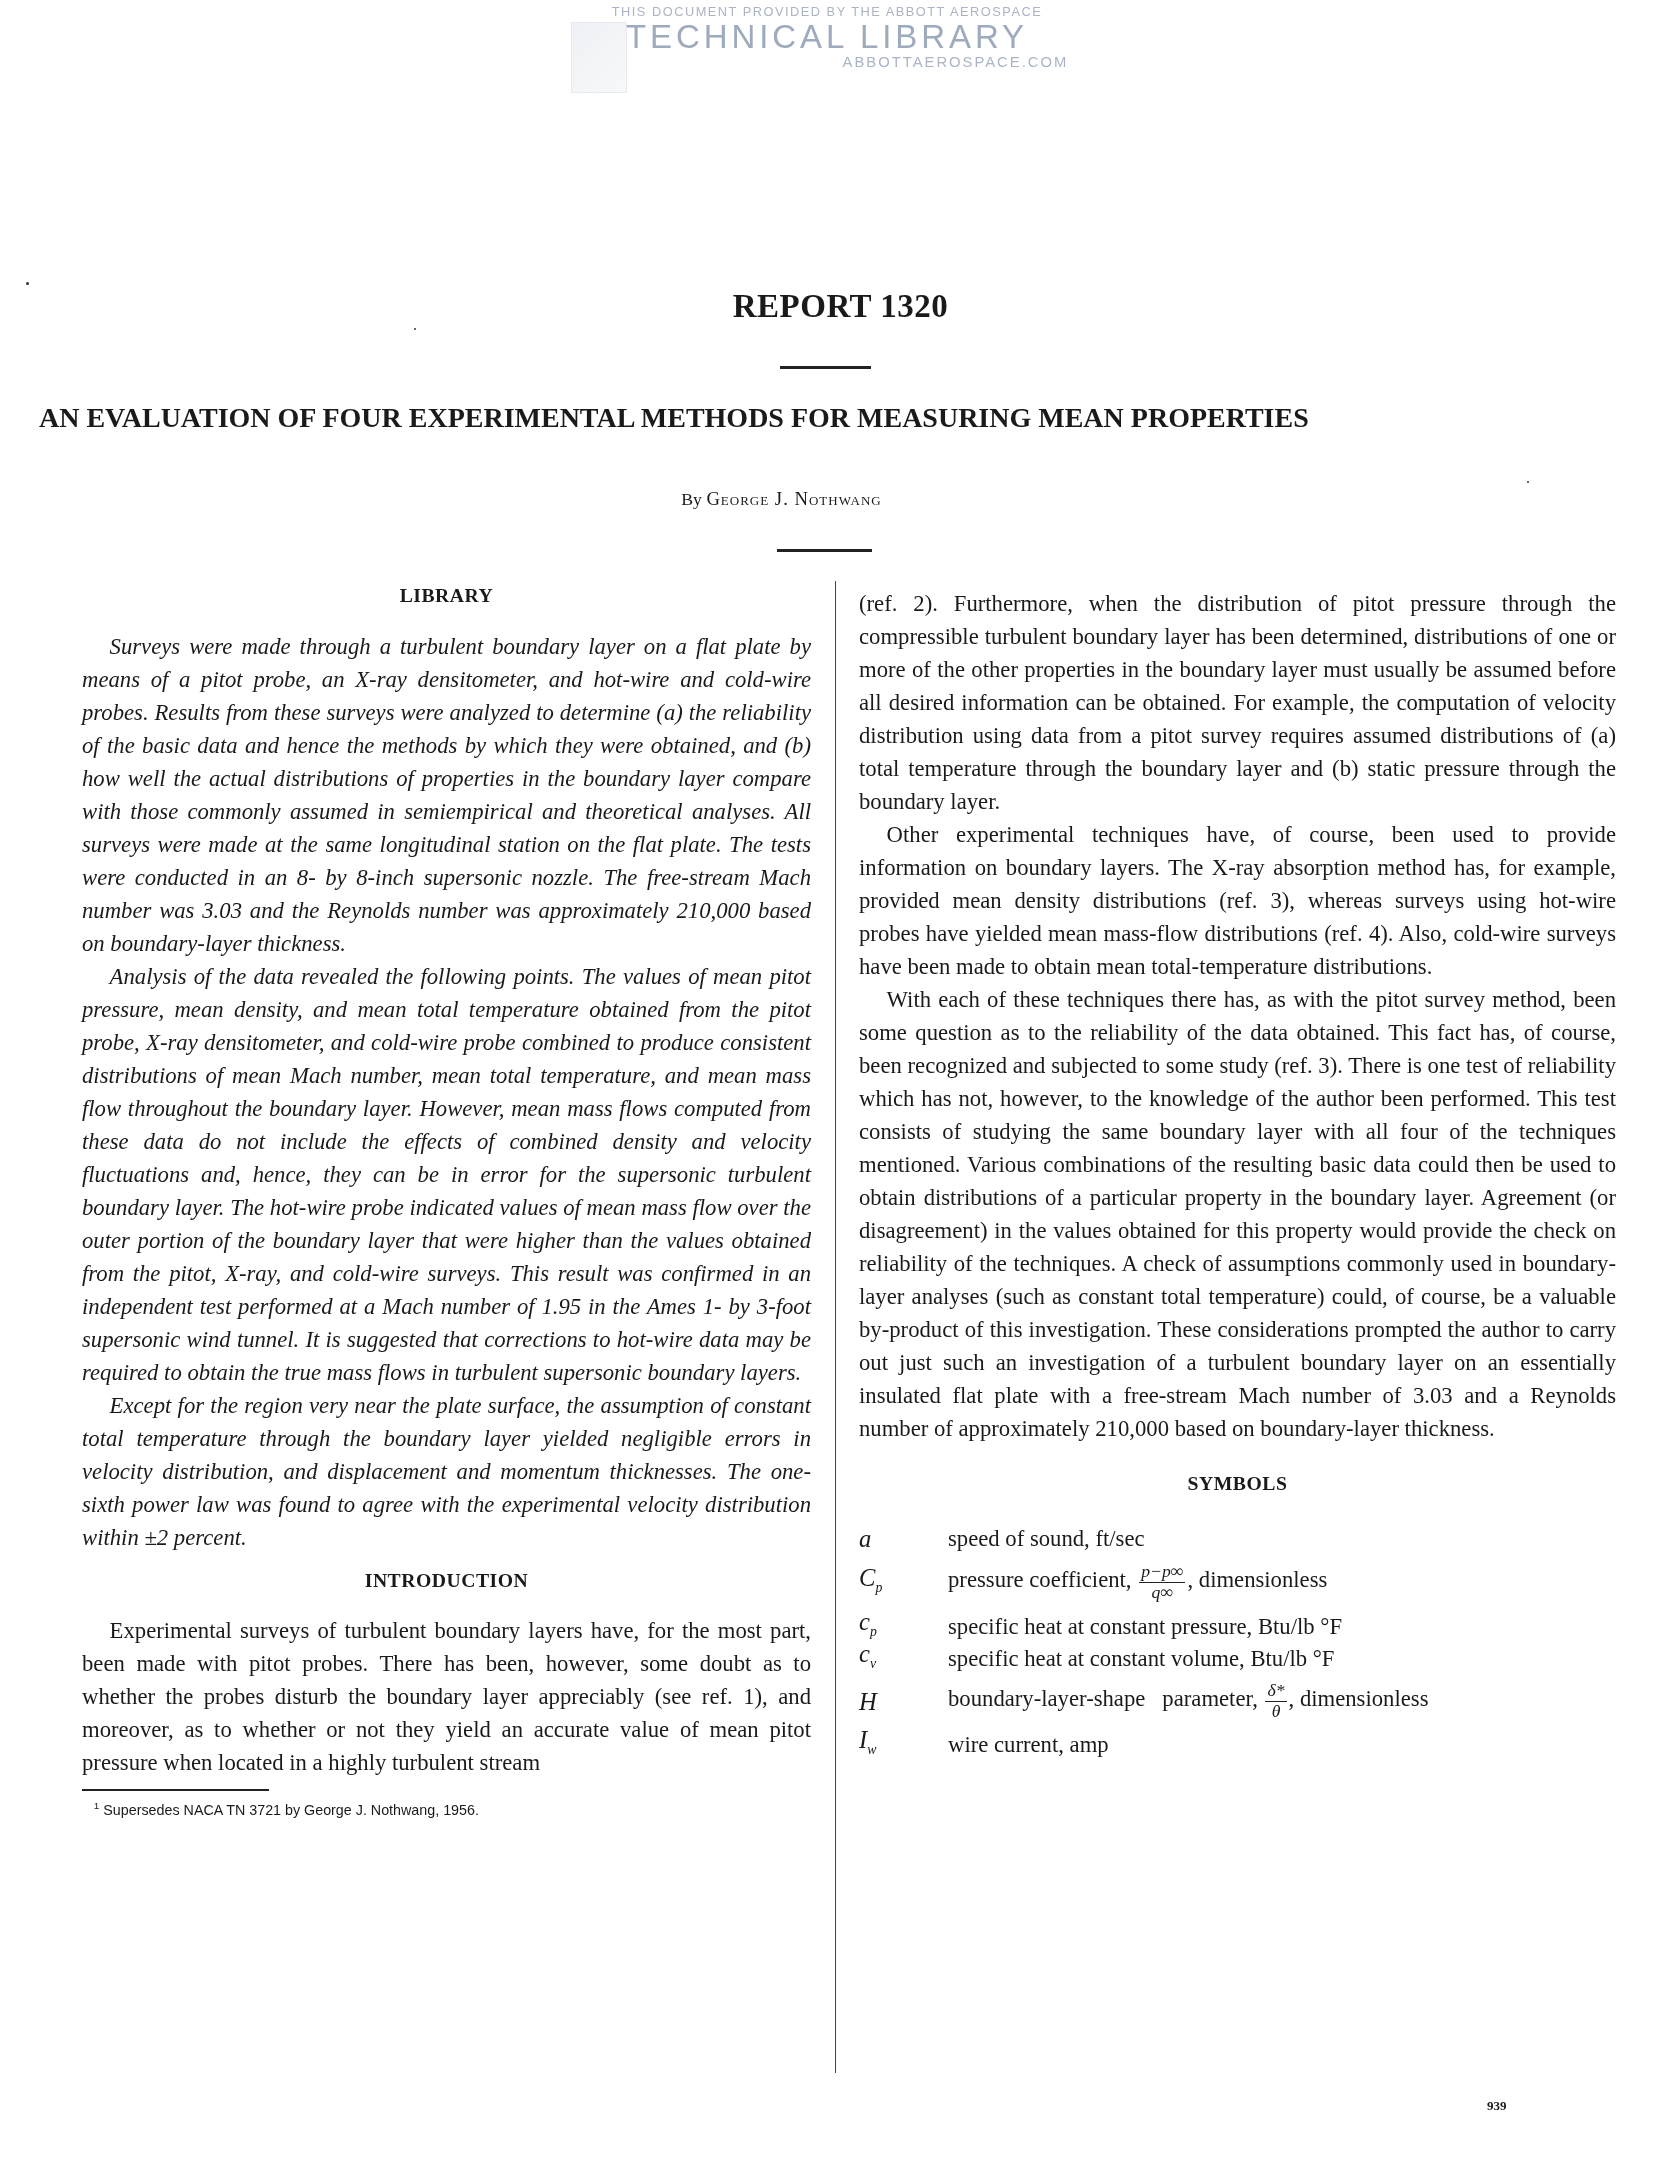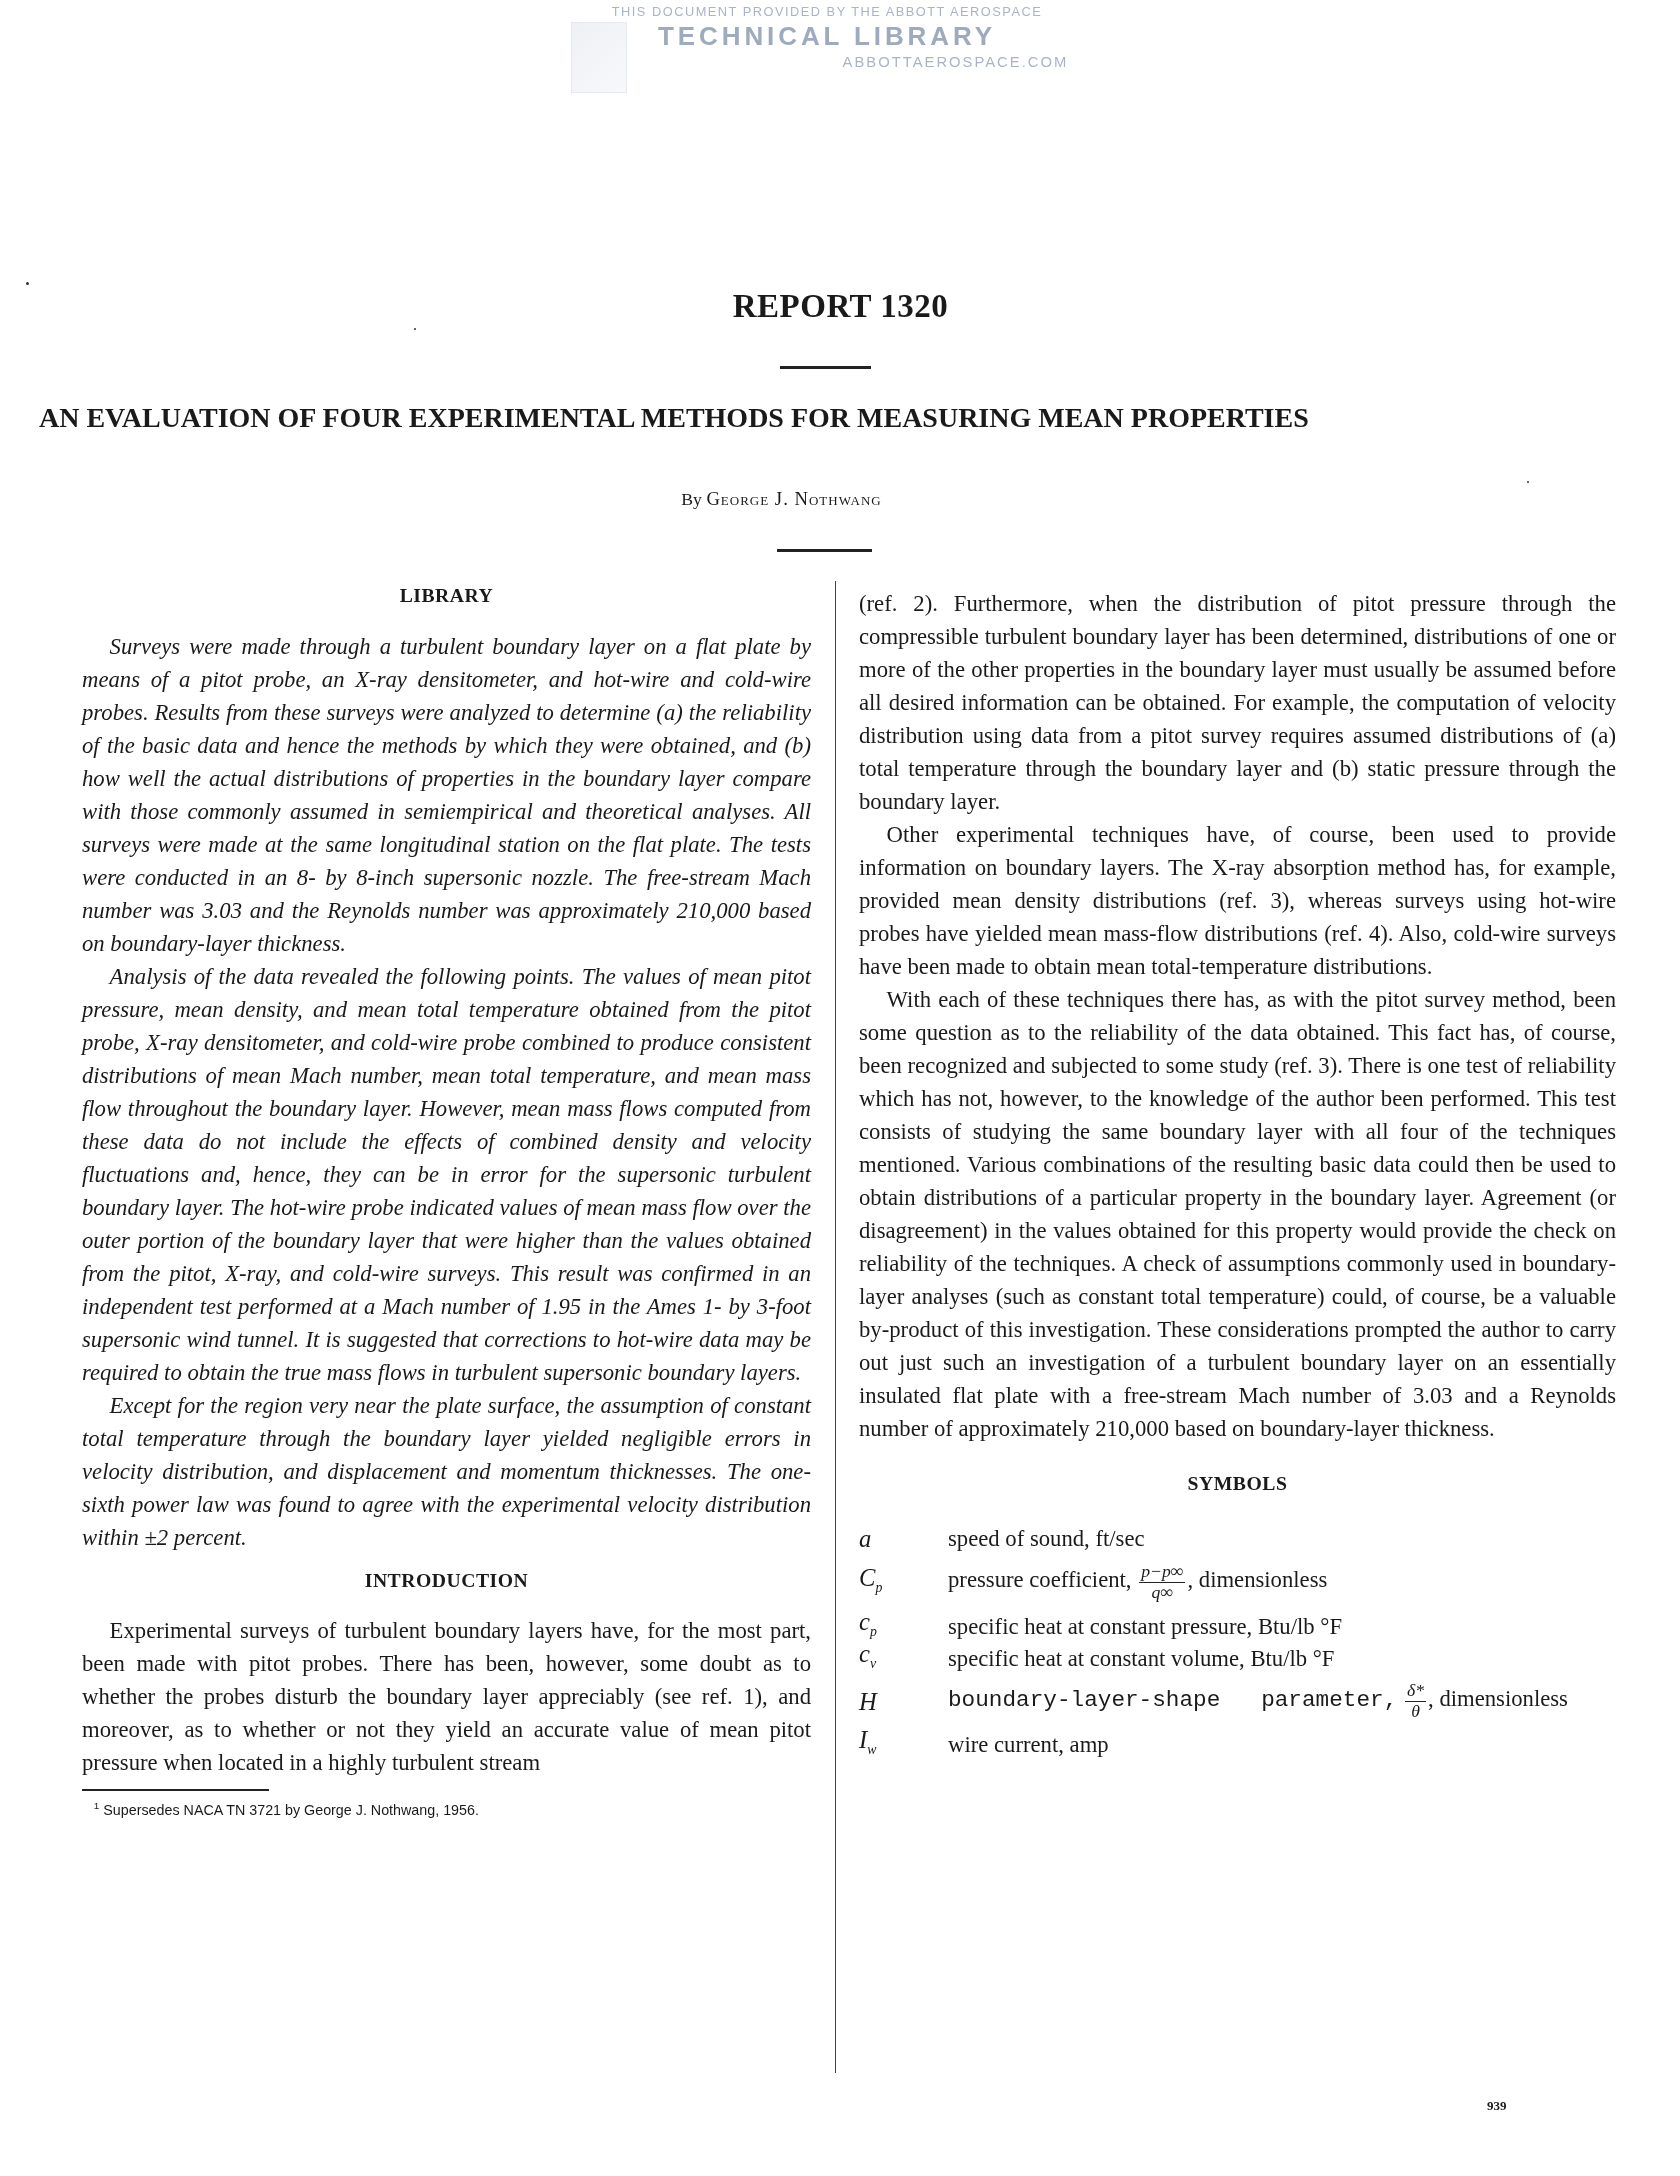--- a/index.html
+++ b/index.html
@@ -2,21 +2,21 @@
 <html><head>
 <meta charset="utf-8">
 <style>
   html, body { margin: 0; padding: 0; background: #ffffff; }
   body {
     width: 1681px; height: 2176px; position: relative; overflow: hidden;
     font-family: "DejaVu Serif", "Liberation Serif", serif; color: #1a1a1a;
   }
   .watermark { position: absolute; left: 566px; top: 3.9px; width: 522px; text-align: center; color: #aab4c4; font-family: "Liberation Sans", "DejaVu Sans", sans-serif; }
   .wm-top { font-size: 12.8px; letter-spacing: 1.5px; font-variant: small-caps; text-transform: uppercase; }
-  .wm-main { font-size: 26px; letter-spacing: 3.9px; line-height: 35px; color: #9eaabd; font-weight: bold; }
+  .wm-main { font-size: 33px; letter-spacing: 3.9px; line-height: 35px; color: #9eaabd; }
   .wm-sub { font-size: 14.8px; letter-spacing: 2px; text-align: right; padding-right: 19.7px; }
   .wm-logo { position: absolute; left: 571px; top: 21.7px; width: 54px; height: 69px; background: linear-gradient(135deg, #eef1f5 0%, #f7f8fa 100%); border: 1px solid #e6e9ee; }
 
   .report-no { position: absolute; top: 288px; left: 0; width: 1681px; text-align: center; font-family: Liberation Serif, serif; font-weight: bold; font-size: 33px; letter-spacing: 0.5px; }
   .rule { position: absolute; height: 3px; background: #222; }
   .title { position: absolute; top: 398px; left: 39px; width: 1602px; font-family: "Liberation Serif", serif; font-weight: bold; font-size: 28px; line-height: 39px; }
   .title sup { font-size: 13.8px; font-weight: normal; }
   .byline { position: absolute; top: 488px; left: 0; width: 1563px; text-align: center; font-family: "Liberation Serif", serif; font-size: 17.7px; }
   .byline .sc { font-variant: small-caps; font-size: 18.7px; letter-spacing: 1px; }
 
@@ -113,21 +113,21 @@
       <span class="sym"><span>c</span><sub>p</sub></span>
       <span class="sym-desc">specific heat at constant pressure, Btu/lb °F</span>
     </div>
     <div class="sym-row row-normal">
       <span class="sym"><span>c</span><sub>v</sub></span>
       <span class="sym-desc">specific heat at constant volume, Btu/lb °F</span>
     </div>
     <div class="sym-row row-h">
       <span class="sym"><span>H</span></span>
       <span class="sym-desc">
-        <span style="white-space:pre;font-family:Liberation Mono, monospace;">boundary-layer-shape   parameter,</span>
+        <span style="white-space:pre;">boundary-layer-shape   parameter,</span>
         <span class="frac">
             <span class="num">δ*</span>
             <span class="den">θ</span>
           </span><span>, dimensionless</span>
       </span>
     </div>
     <div class="sym-row row-normal">
       <span class="sym"><span>I</span><sub>w</sub></span>
       <span class="sym-desc">wire current, amp</span>
     </div>

